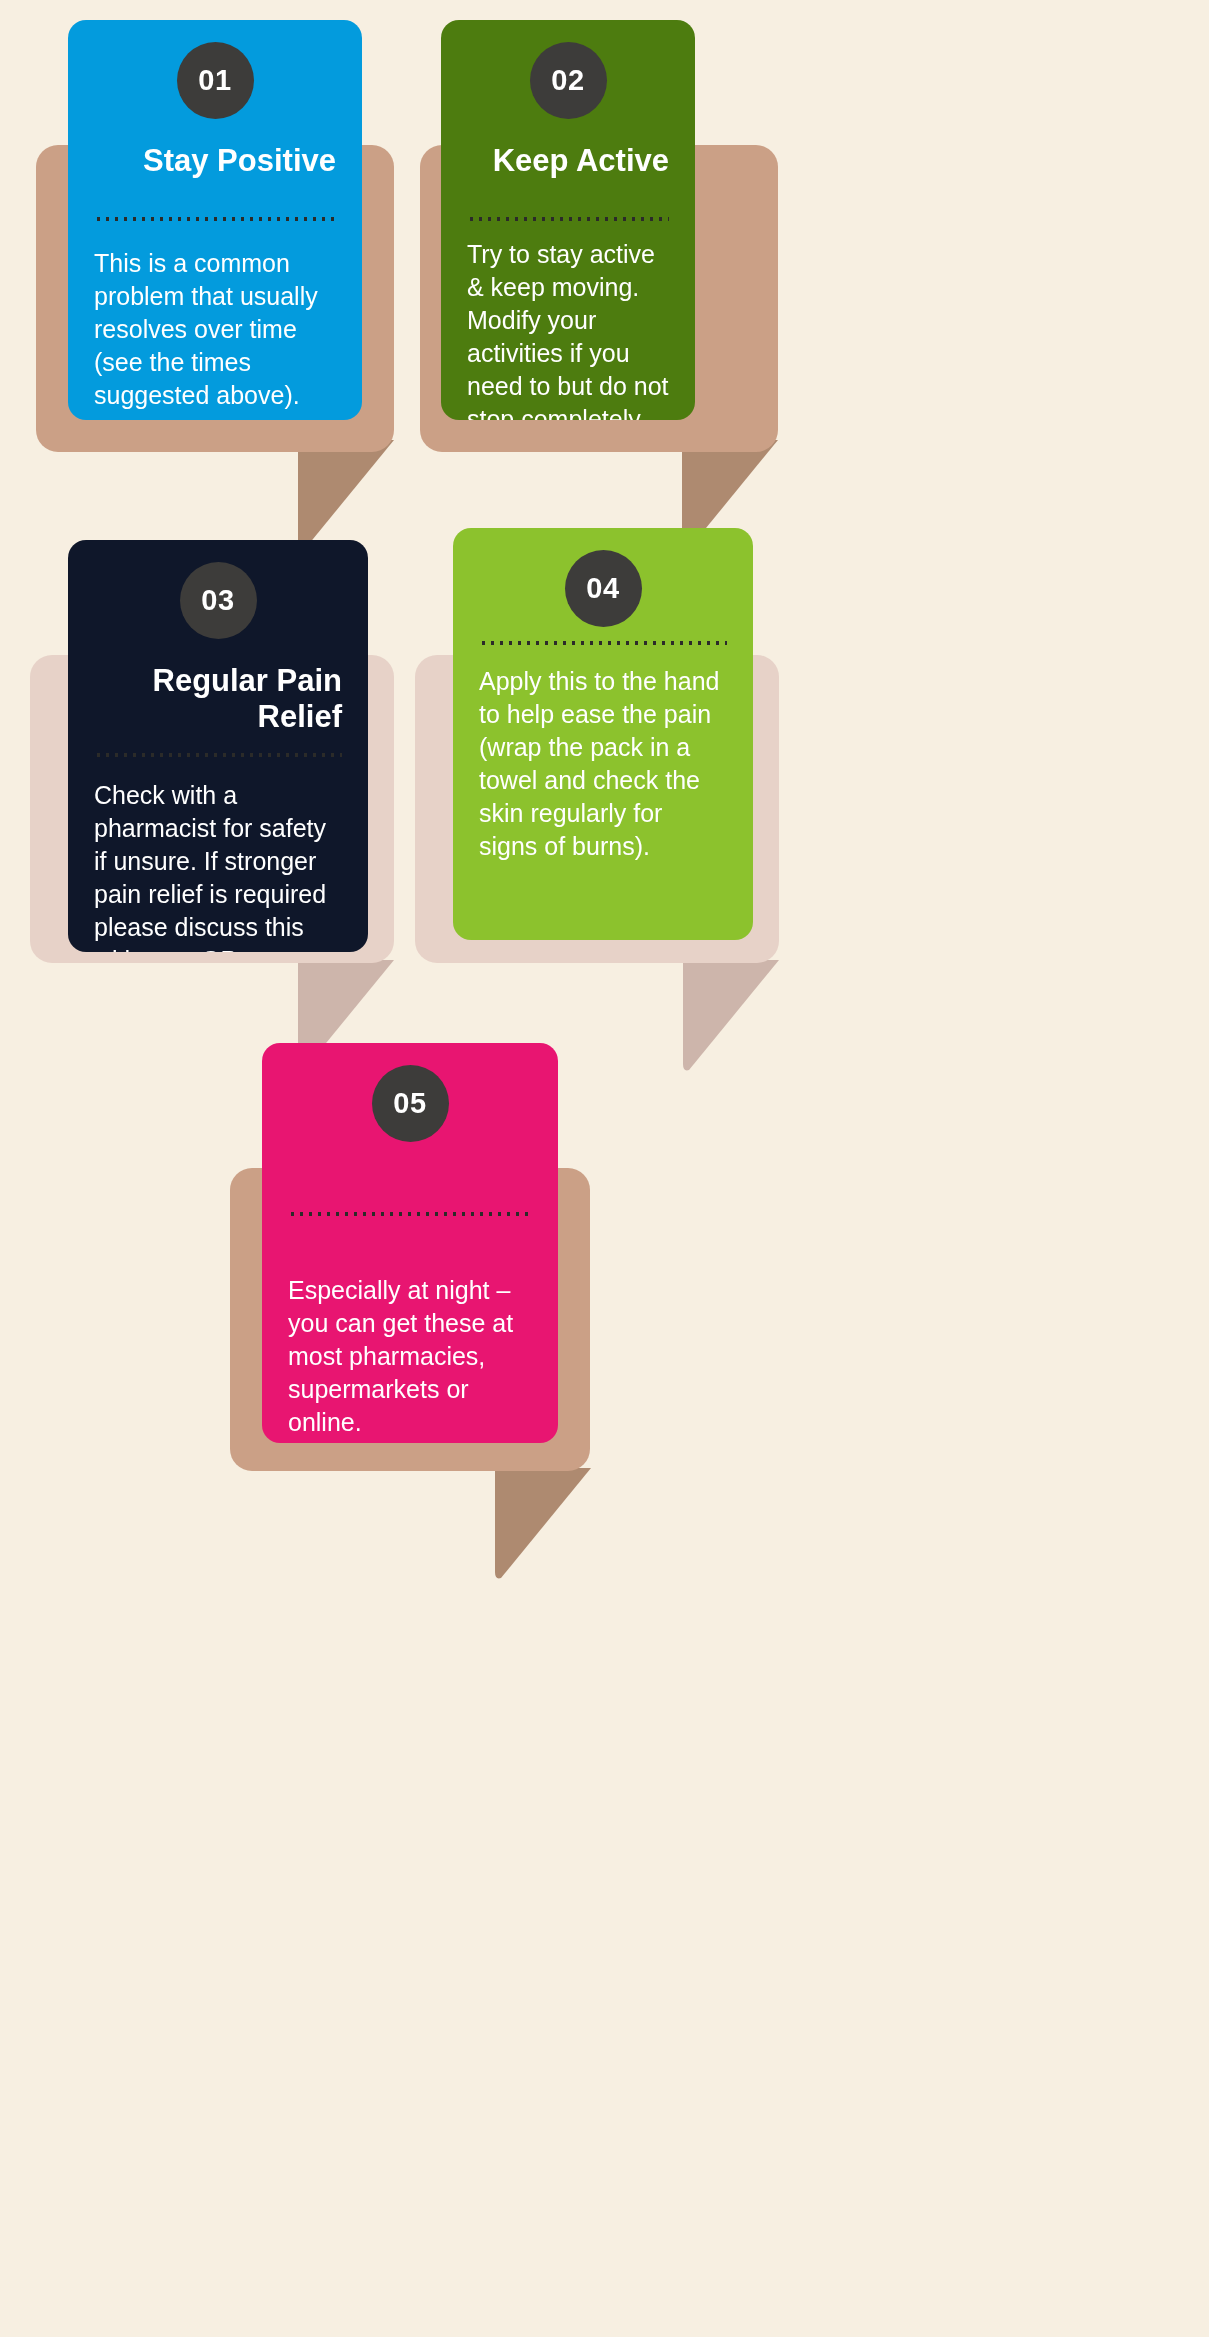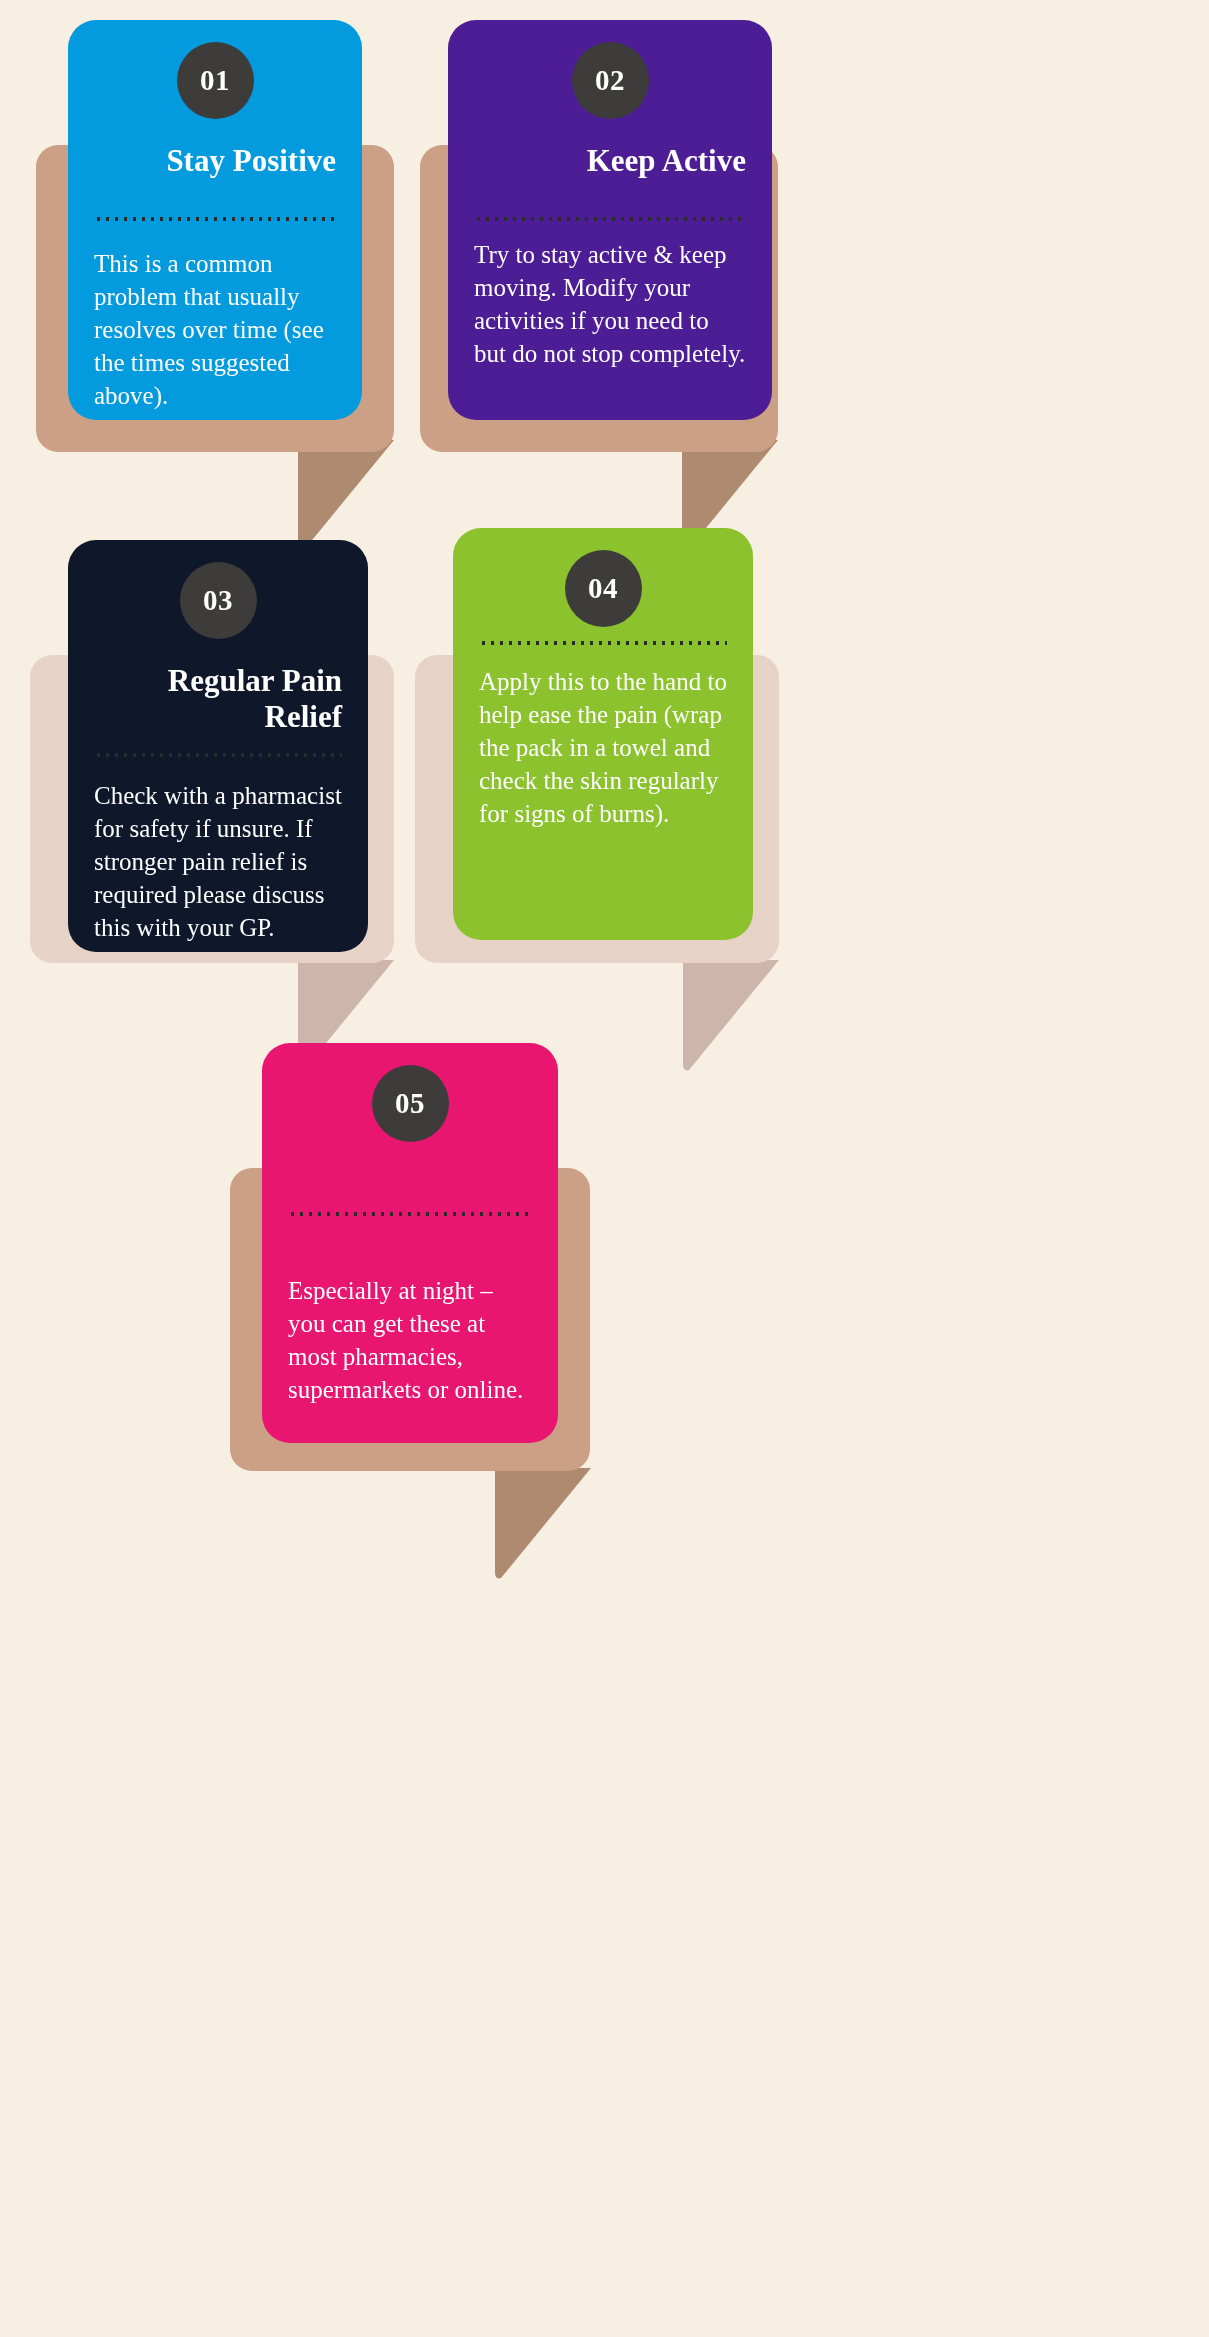--- a/index.html
+++ b/index.html
@@ -33,27 +33,26 @@
   .tail {
     position: absolute;
     z-index: 0;
   }
   .tail svg { display: block; }
 
   
   .card {
     position: absolute;
     z-index: 2;
-    border-radius: 28px;
+    border-radius: 18px;
     padding: 0 26px;
     display: flex;
     flex-direction: column;
     align-items: center;
     overflow: hidden;
-    font-family: Liberation Serif, serif;
   }
 
   .badge {
     width: 77px;
     height: 77px;
     border-radius: 50%;
     background: #3D3C3A;
     color: #FFFFFF;
     font-size: 29px;
     font-weight: bold;
@@ -122,21 +121,21 @@
     </div>
   </div>
 
   <div class="cluster" id="cluster-2">
     <div class="tail" style="left:262px; top:420px; width:96px; height:112px;">
       <svg width="96" height="112" viewBox="0 0 96 112">
         <path d="M0 0 H96 L6 110 Q0 112 0 104 Z" fill="#AE8A70"></path>
       </svg>
     </div>
     <div class="shadow-panel" style="left: 0px; top: 125px; width: 358px; height: 307px; background: rgb(203, 160, 134);"></div>
-    <div class="card" style="left: 28px; top: 0px; width: 324px; height: 400px; background: #4c1d95;">
+    <div class="card" style="left: 21px; top: 0px; width: 254px; height: 400px; background: #4d7c0f;">
       <div class="badge" style="margin-top:22px;">02</div>
       <div class="card-title" style="margin-top:24px;">Keep Active</div>
       <div class="divider" style="margin-top:38px;"></div>
       <div class="card-body" style="margin-top:17px;">Try to stay active &amp; keep moving. Modify your activities if you need to but do not stop completely.</div>
     </div>
   </div>
 
   <div class="cluster" id="cluster-3">
     <div class="tail" style="left:268px; top:432px; width:96px; height:112px;">
       <svg width="96" height="112" viewBox="0 0 96 112">

